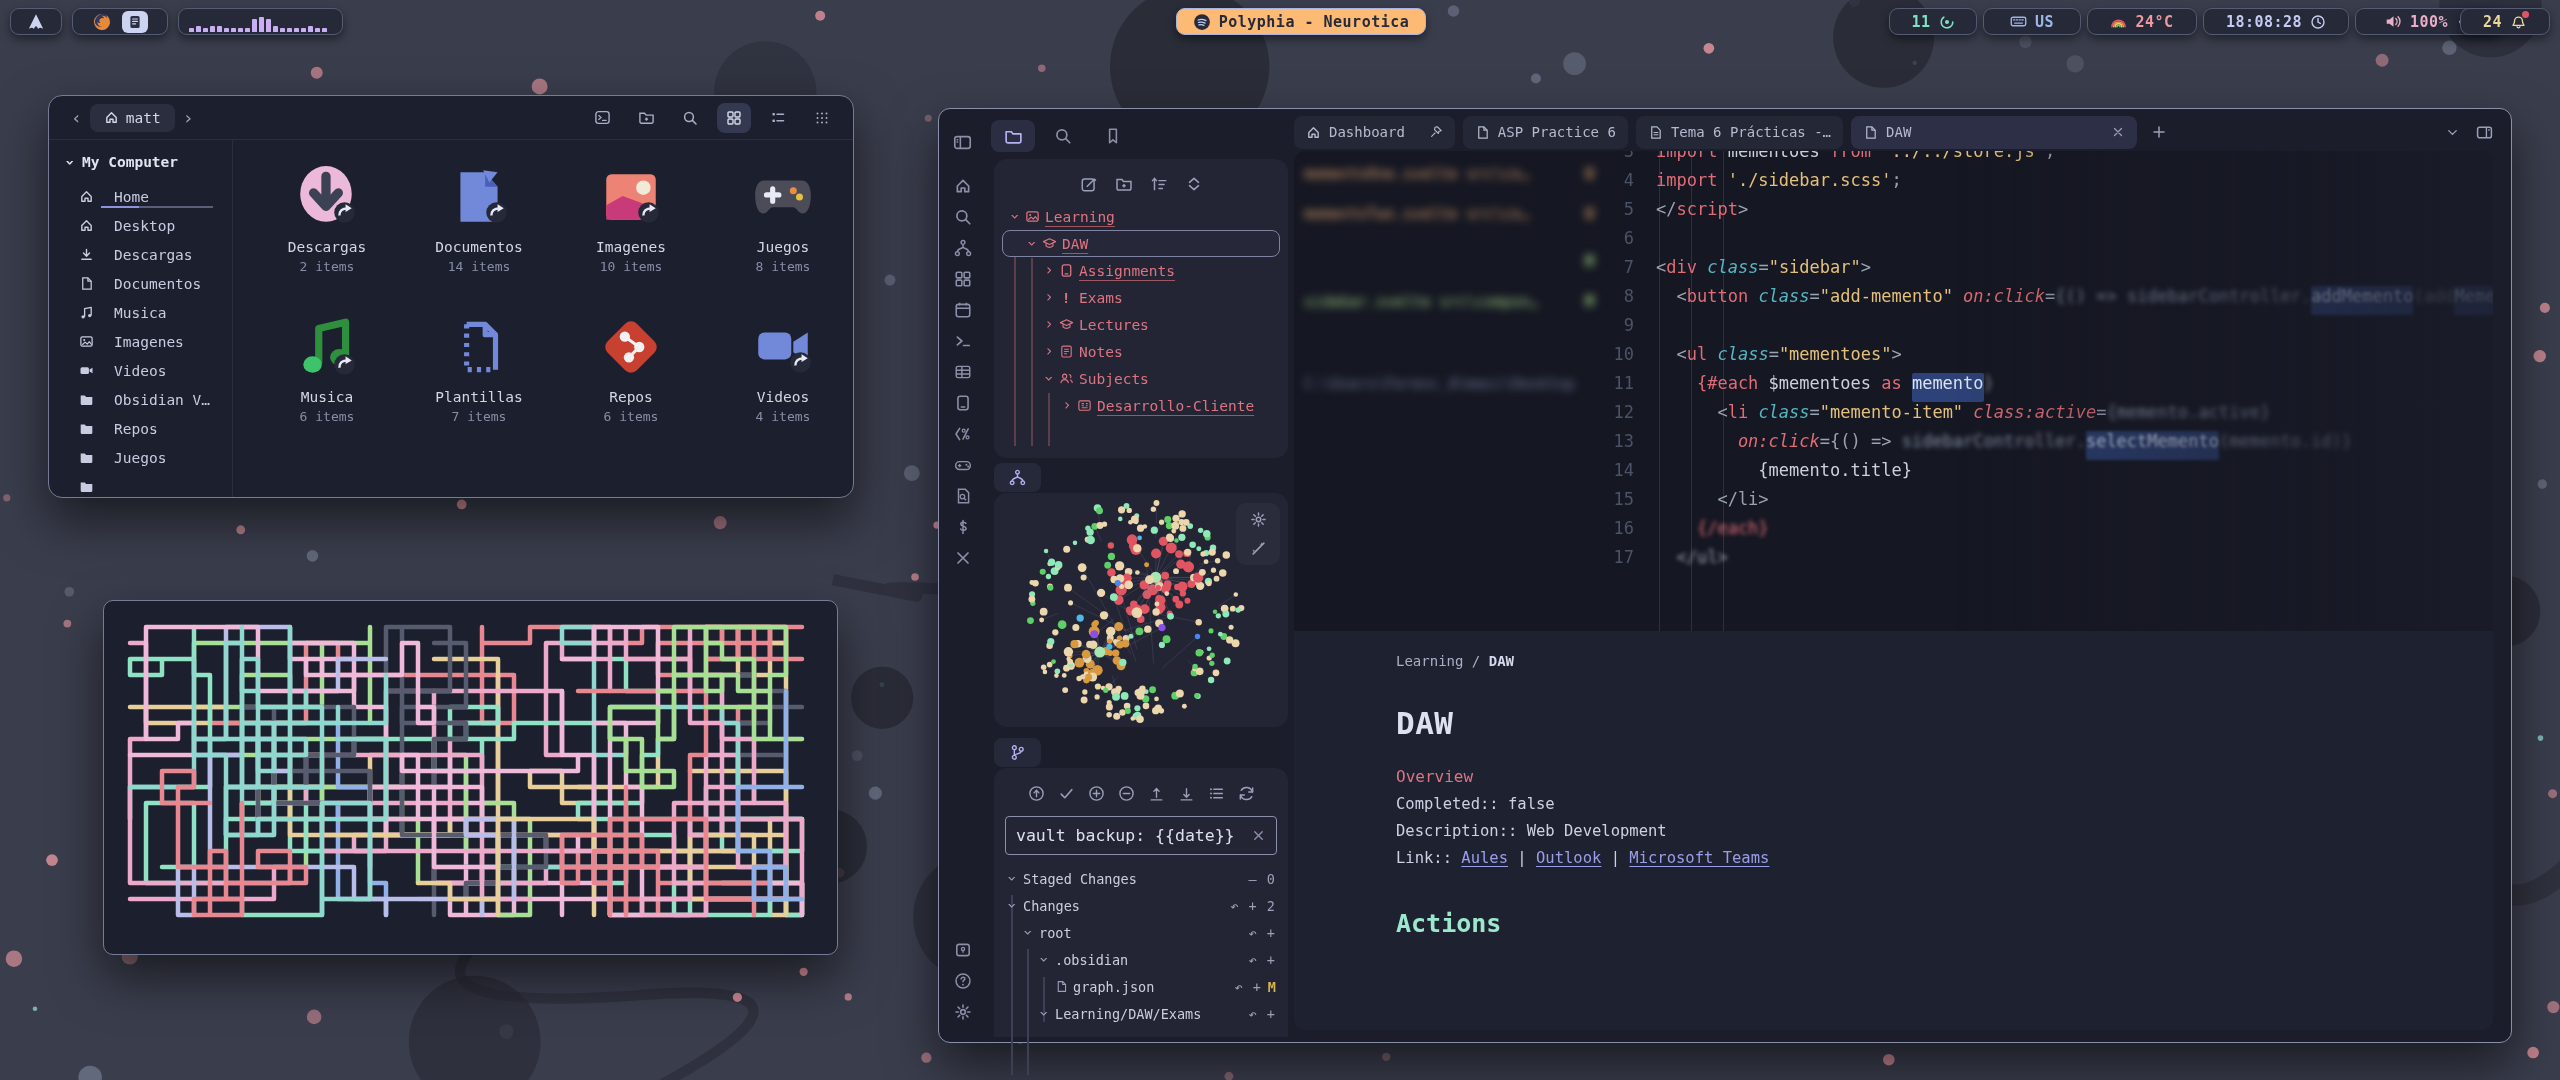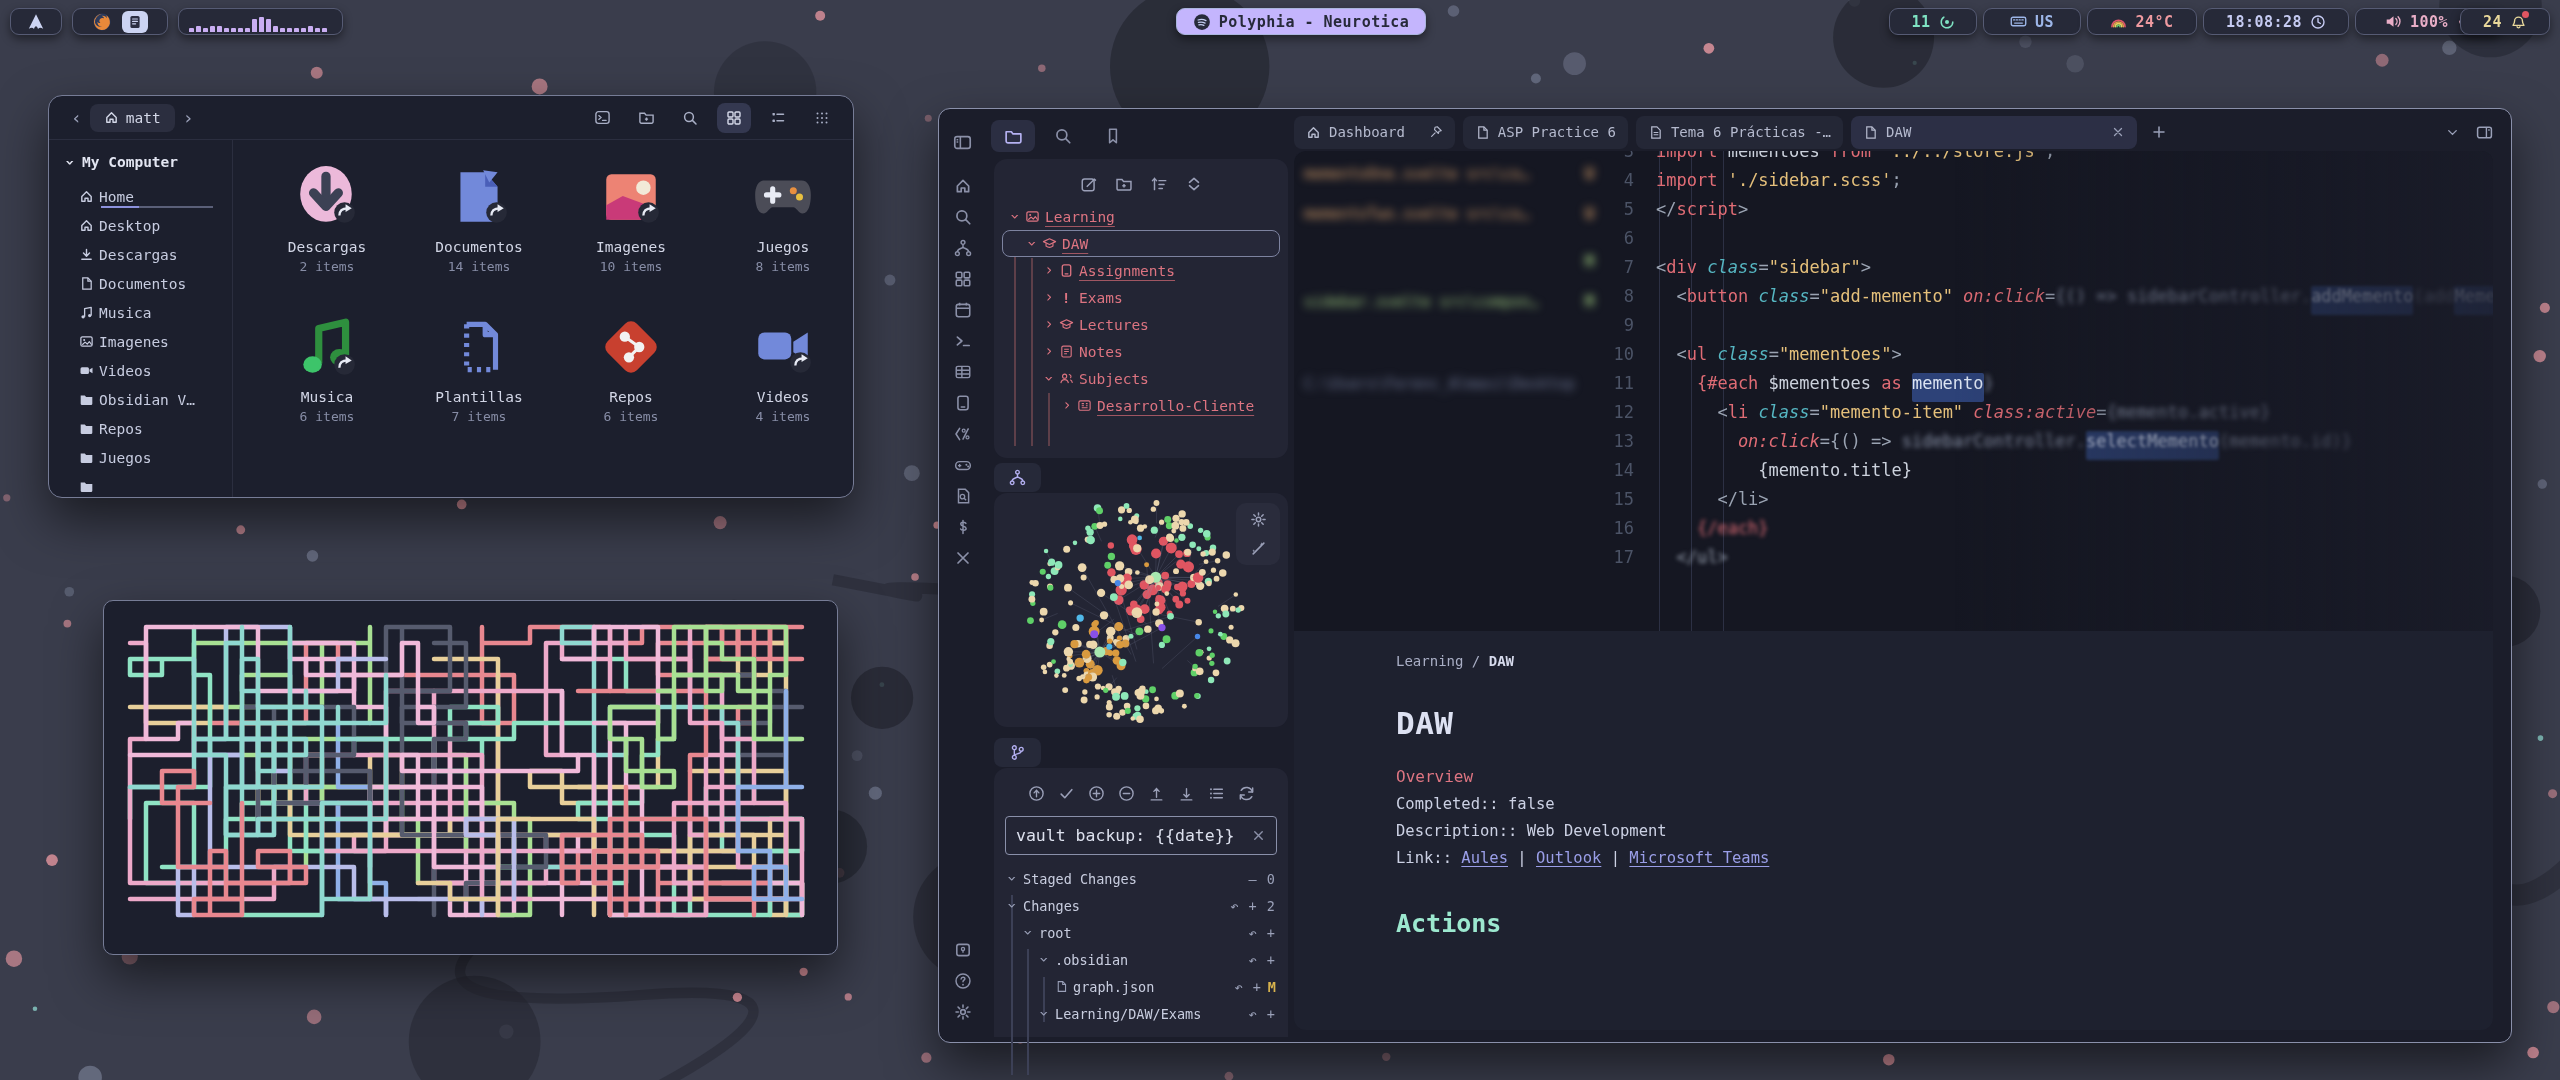--- a/index.html
+++ b/index.html
@@ -9,40 +9,40 @@
   svg{display:block;}
   
   #wallpaper{position:absolute;inset:0;}
   
   .pill{position:absolute;top:8px;height:27px;background:#262938;border:1.5px solid #565b74;
         border-radius:9px;display:flex;align-items:center;gap:8px;padding:0 12px;
         box-shadow:0 4px 10px rgba(0,0,0,.45);color:#c6cbe2;font-size:15px;}
   .pill .txt{font-weight:bold;letter-spacing:.5px;}
   #cava{display:flex;align-items:flex-end;gap:2px;height:100%;padding-bottom:2px;}
   #cava .bar{width:5px;background:#c9aef2;border-radius:1px 1px 0 0;}
-  #media-pill{background:#c4b5fd;border-color:#aab4dd;color:#272a3a;}
+  #media-pill{background:#fdba74;border-color:#aab4dd;color:#272a3a;}
   .statusicon{flex:0 0 auto;}
   .app-chip{width:26px;height:22px;border-radius:6px;background:#ccd4f2;display:flex;
             align-items:center;justify-content:center;}
   
   .window{position:absolute;background:#1c1f2d;border:1.5px solid #767c96;border-radius:14px;
           box-shadow:0 22px 50px rgba(0,0,0,.55);}
   
   #fm-toolbar{position:absolute;left:0;right:0;top:0;height:44px;display:flex;align-items:center;
               padding:0 14px;border-bottom:1px solid #2b2e3f;color:#a9afc6;}
   .fm-navbtn{font-size:18px;color:#9aa0b8;padding:0 8px;}
   #fm-crumb{background:#2b2e3f;border-radius:8px;height:28px;display:flex;align-items:center;
             gap:7px;padding:0 14px;color:#d4d8e8;font-size:14.5px;}
   #fm-tool-icons{margin-left:auto;display:flex;align-items:center;gap:10px;}
   .toolbtn{width:34px;height:30px;border-radius:8px;display:flex;align-items:center;justify-content:center;color:#a9afc6;}
   .toolbtn.active{background:#343850;color:#d6daea;}
   #fm-sidebar{position:absolute;left:0;top:44px;bottom:0;width:184px;border-right:1px solid #2b2e3f;
               padding:14px 0 0 16px;color:#c7cce0;overflow:hidden;}
   .fm-root{display:flex;align-items:center;gap:8px;font-size:14.5px;color:#e3e6f2;font-weight:bold;margin-bottom:12px;}
-  .fm-item{display:flex;align-items:center;gap:5px;font-size:14.5px;height:29px;color:#c7cce0;padding-left:14px;position:relative;}
+  .fm-item{display:flex;align-items:center;gap:20px;font-size:14.5px;height:29px;color:#c7cce0;padding-left:14px;position:relative;}
   .fm-item .ul{position:absolute;left:36px;top:24px;width:112px;height:2px;background:#5a5f78;}
   .fm-item .ul::before{content:"";position:absolute;left:0;top:0;width:38px;height:2px;background:#8d92dd;}
   #fm-grid{position:absolute;left:184px;top:44px;right:0;bottom:0;display:grid;
            grid-template-columns:repeat(4,152px);grid-auto-rows:150px;padding:24px 0 0 18px;}
   .fm-cell{display:flex;flex-direction:column;align-items:center;}
   .fm-cell .lbl{font-size:14.5px;color:#d2d6e6;margin-top:9px;}
   .fm-cell .cnt{font-size:13px;color:#878da6;margin-top:4px;}
   
   #pipes-win{padding:10px;}
   

